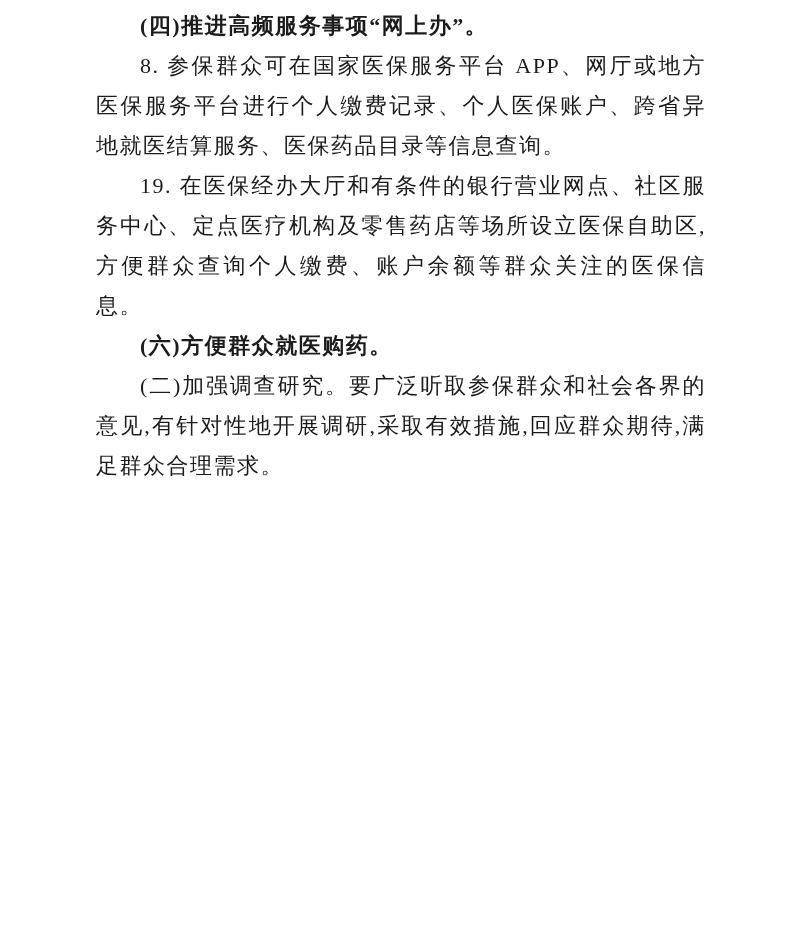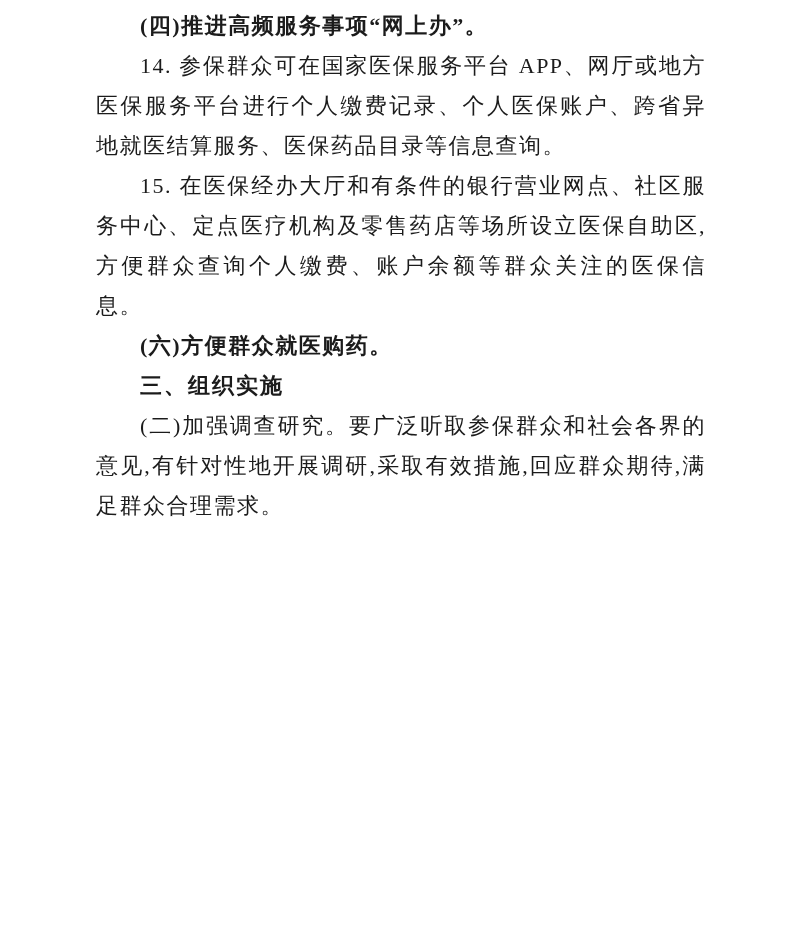--- a/index.html
+++ b/index.html
@@ -50,20 +50,19 @@
     color: #3d3d3d;
     font-family: "Liberation Serif", "DejaVu Serif", serif;
   }
 </style>
 </head>
 <body>
 
 <div class="page">
   <div class="doc-body">
     <p class="para clause-heading">(四)推进高频服务事项“网上办”。</p>
-    <p class="para">14. 参保群众可在国家医保服务平台 APP、网厅或地方医保服务平台进行个人缴费记录、个人医保账户、跨省异地就医结算服务、医保药品目录等信息查询。</p>
-    <p class="para">15. 在医保经办大厅和有条件的银行营业网点、社区服务中心、定点医疗机构及零售药店等场所设立医保自助区,方便群众查询个人缴费、账户余额等群众关注的医保信息。</p>
+    <p class="para">8. 参保群众可在国家医保服务平台 APP、网厅或地方医保服务平台进行个人缴费记录、个人医保账户、跨省异地就医结算服务、医保药品目录等信息查询。</p>
+    <p class="para">19. 在医保经办大厅和有条件的银行营业网点、社区服务中心、定点医疗机构及零售药店等场所设立医保自助区,方便群众查询个人缴费、账户余额等群众关注的医保信息。</p>
     <p class="para clause-heading">(六)方便群众就医购药。</p>
-    <p class="para section-heading">三、组织实施</p>
     <p class="para">(二)加强调查研究。要广泛听取参保群众和社会各界的意见,有针对性地开展调研,采取有效措施,回应群众期待,满足群众合理需求。</p>
   </div>
   <div class="footer">— 4 —</div>
 </div>
 
 </body></html>

